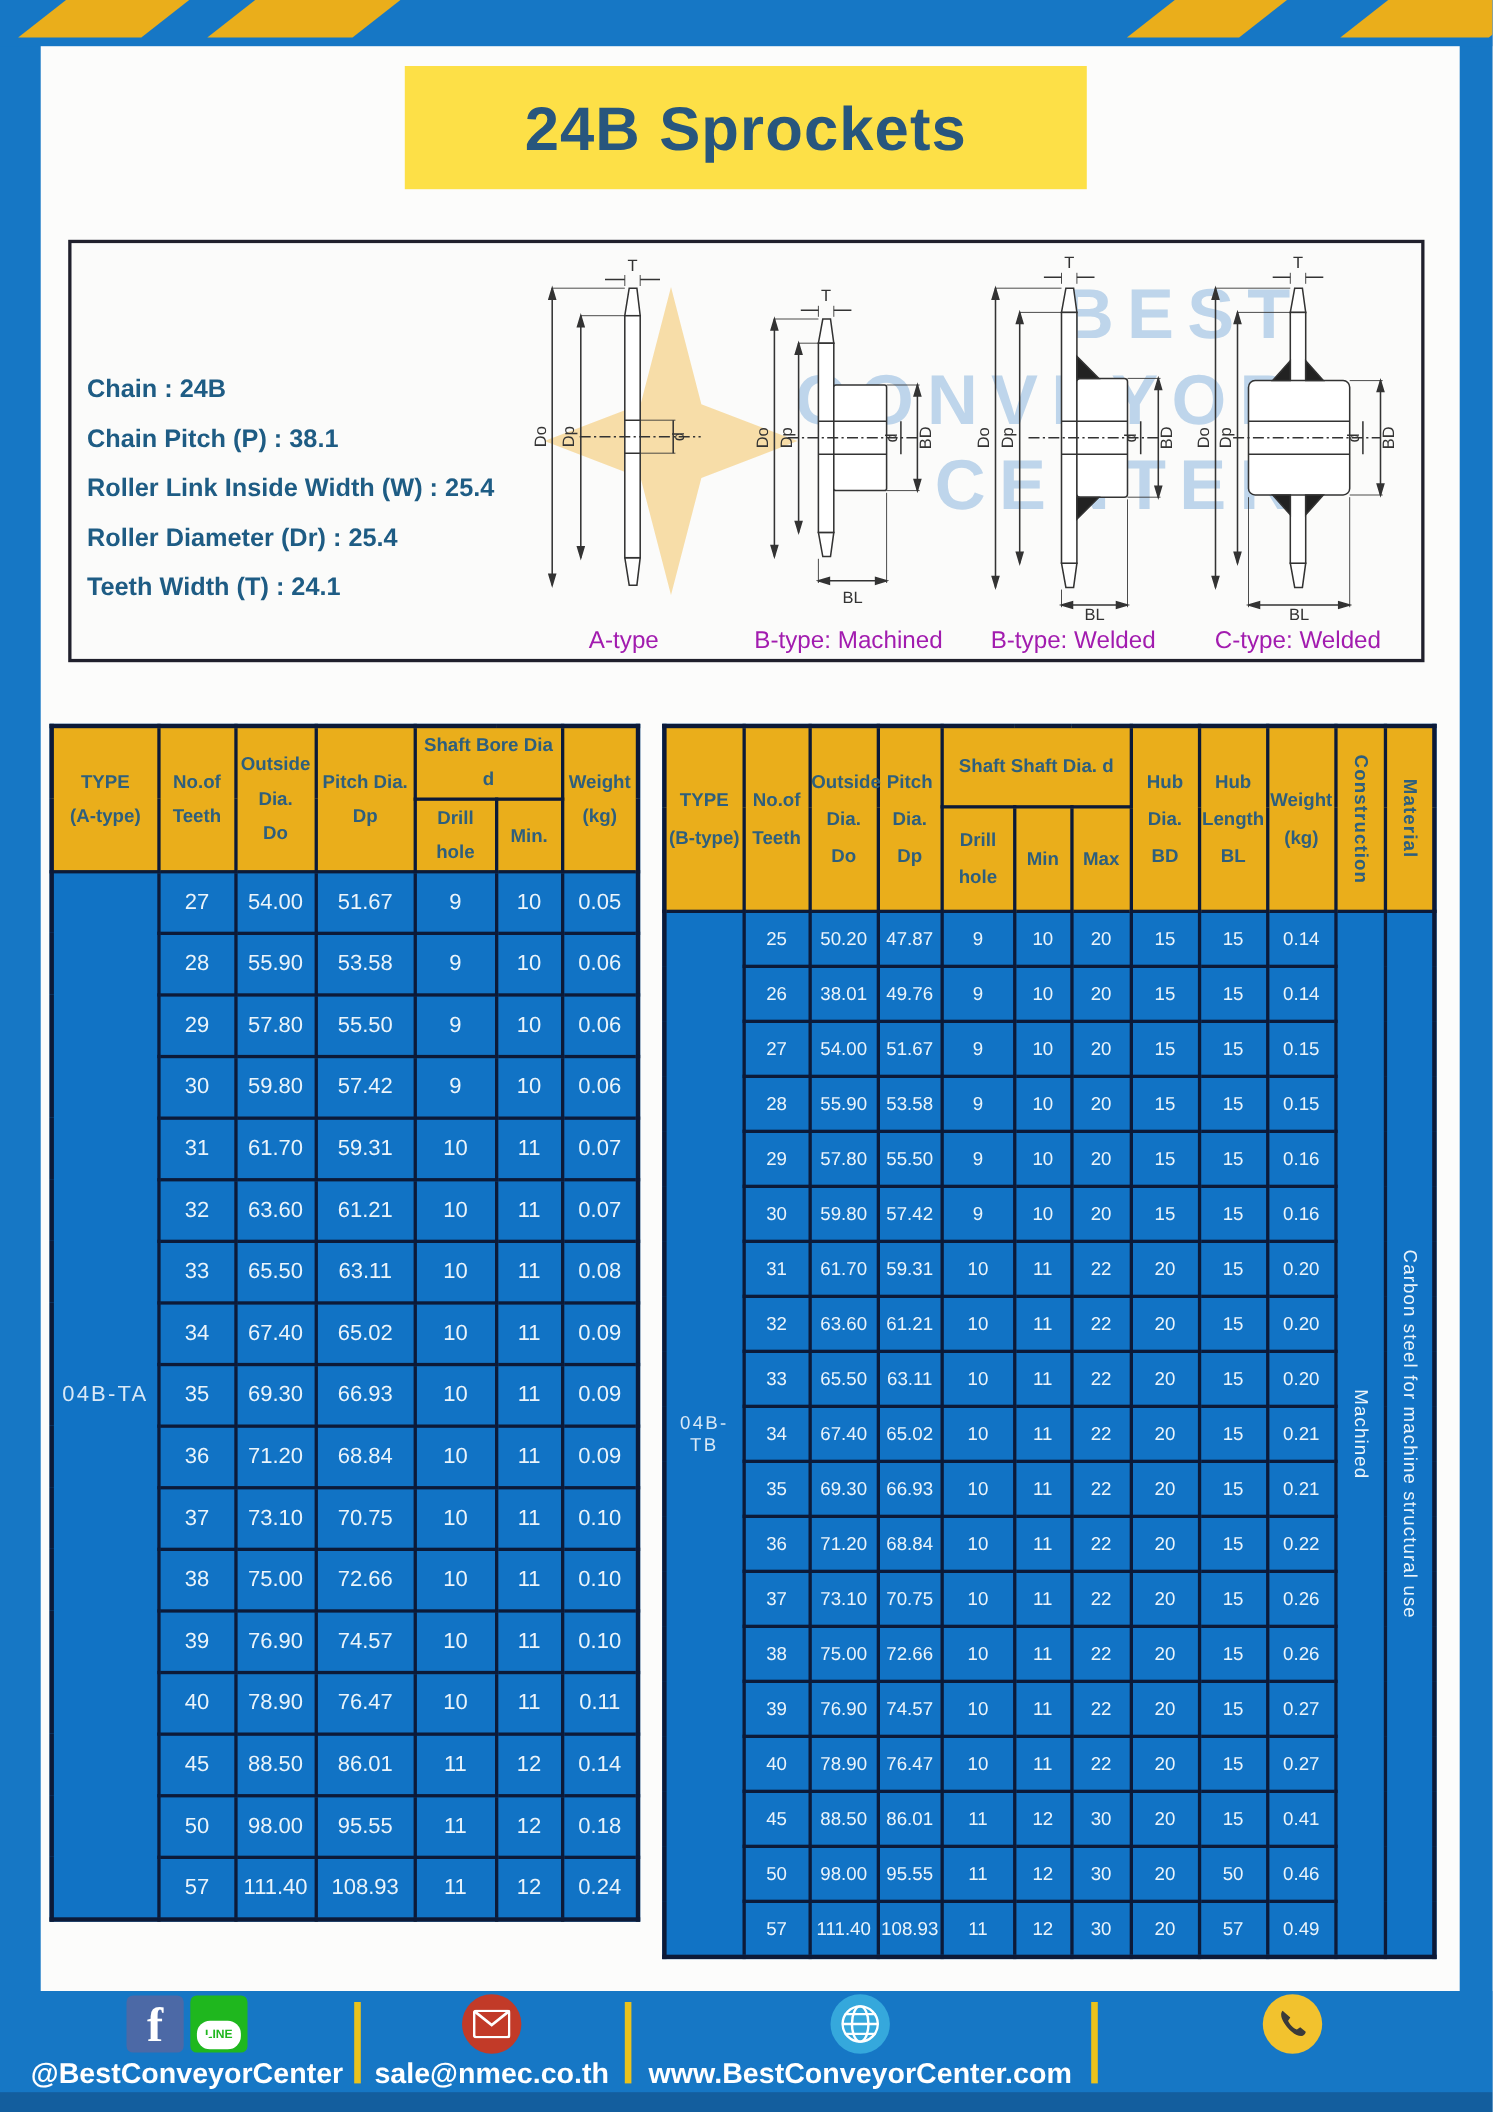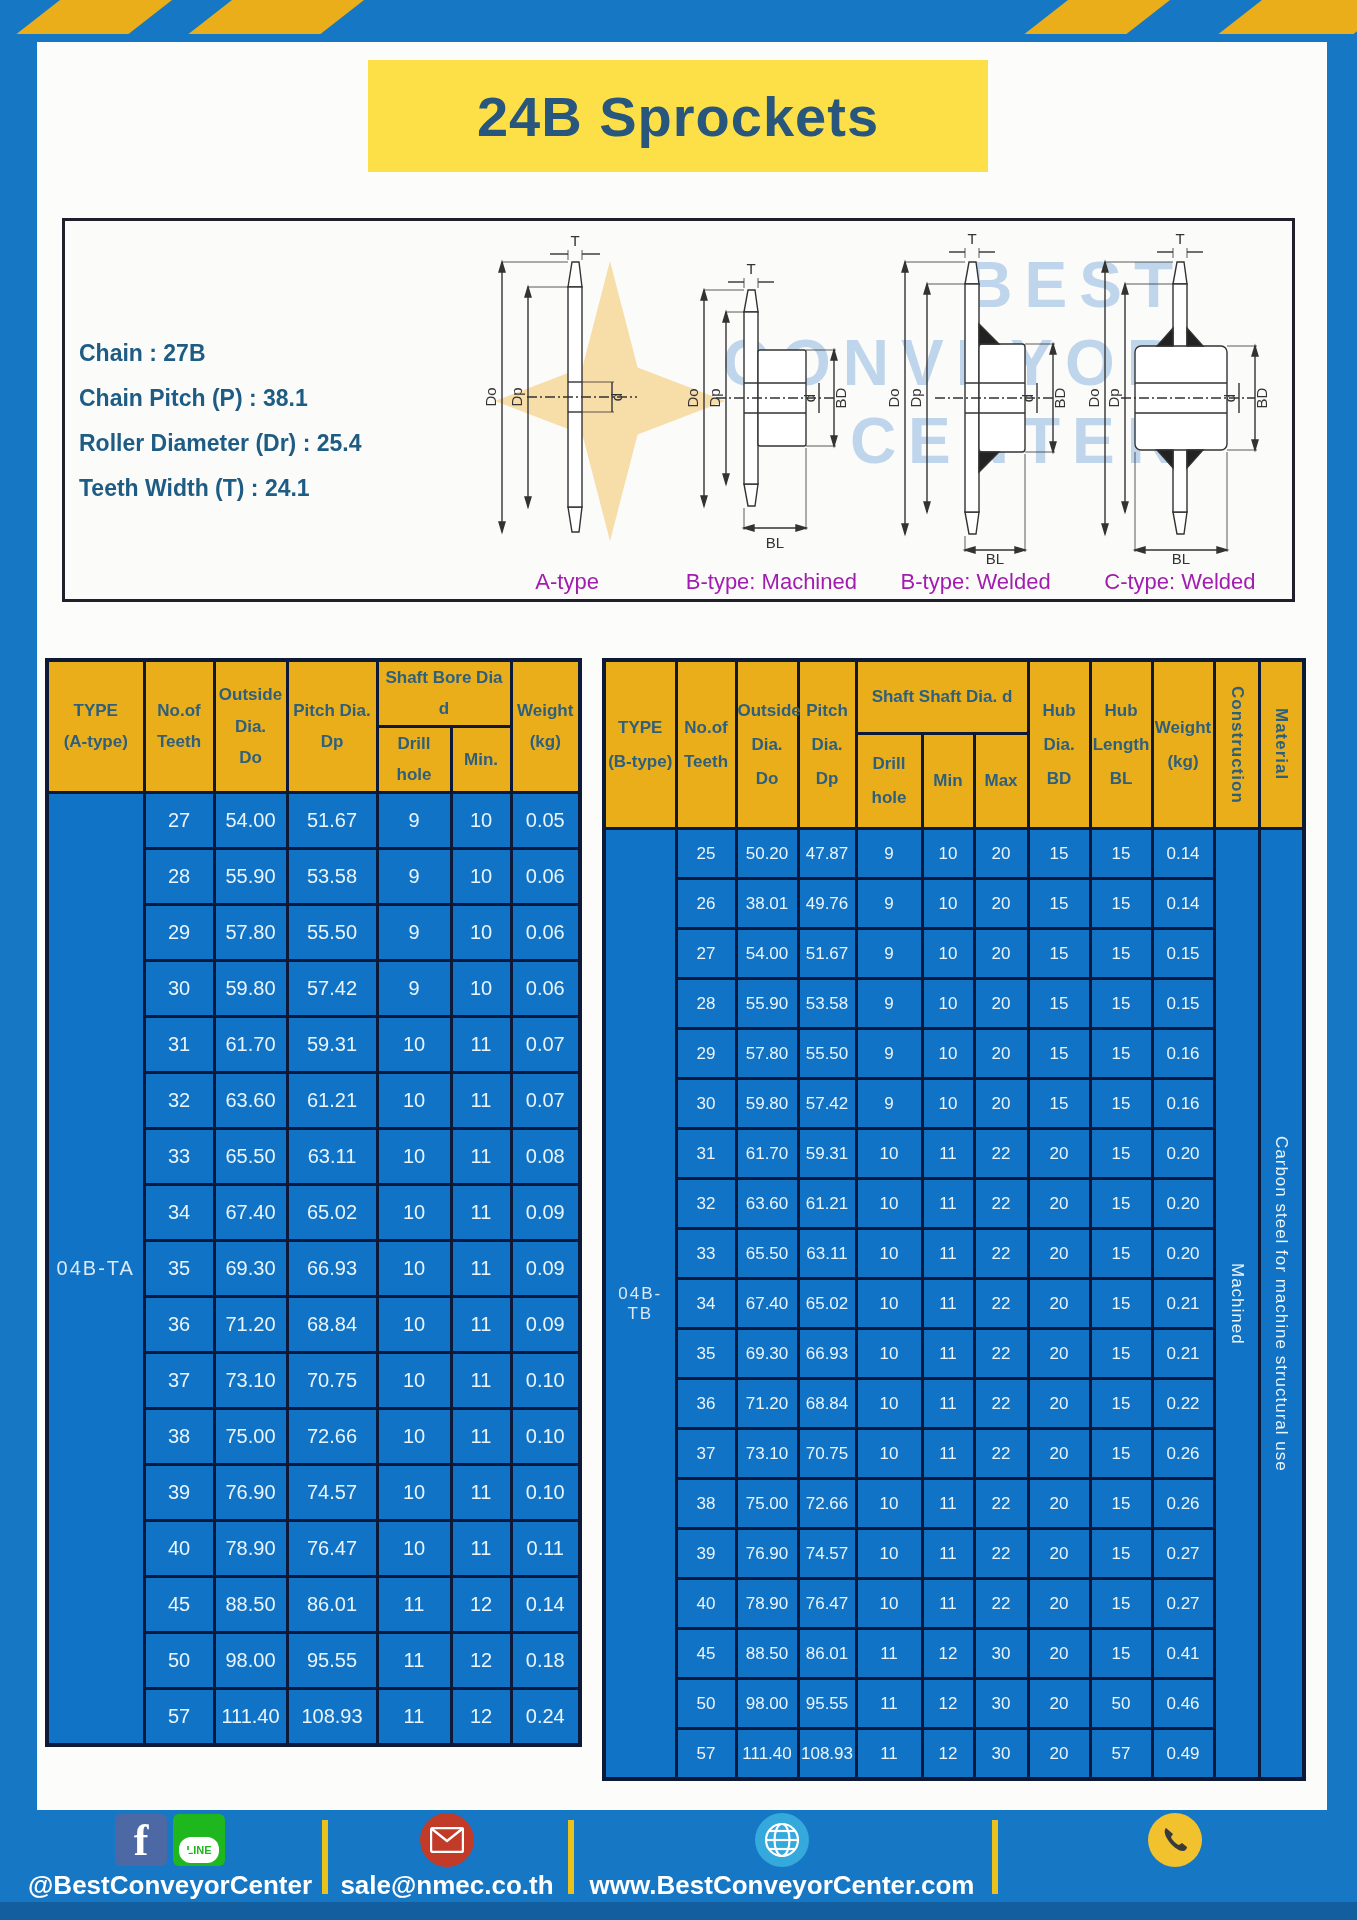--- a/index.html
+++ b/index.html
@@ -82,22 +82,23 @@
     <h1>24B Sprockets</h1>
   </div>
 
   <div class="diagram-box">
     <div class="wm-star"></div>
     <div class="watermark" style="white-space:pre-line;text-align:right;">BEST
 CONVEYOR
 CENTER</div>
 
     <div class="specs">
-      <div>Chain : 27B</div>
+      <div>Chain : 24B</div>
       <div>Chain Pitch (P) : 38.1</div>
+      <div>Roller Link Inside Width (W) : 25.4</div>
       <div>Roller Diameter (Dr) : 25.4</div>
       <div>Teeth Width (T) : 24.1</div>
     </div>
 
     <div class="figures">
 
       <div class="figure">
         <svg viewBox="0 0 190 330" width="190" height="330">
           <g stroke="#333" stroke-width="1.4" fill="none">
             <polygon points="96,55 100,30 107,30 110,55" fill="#fff"></polygon>

